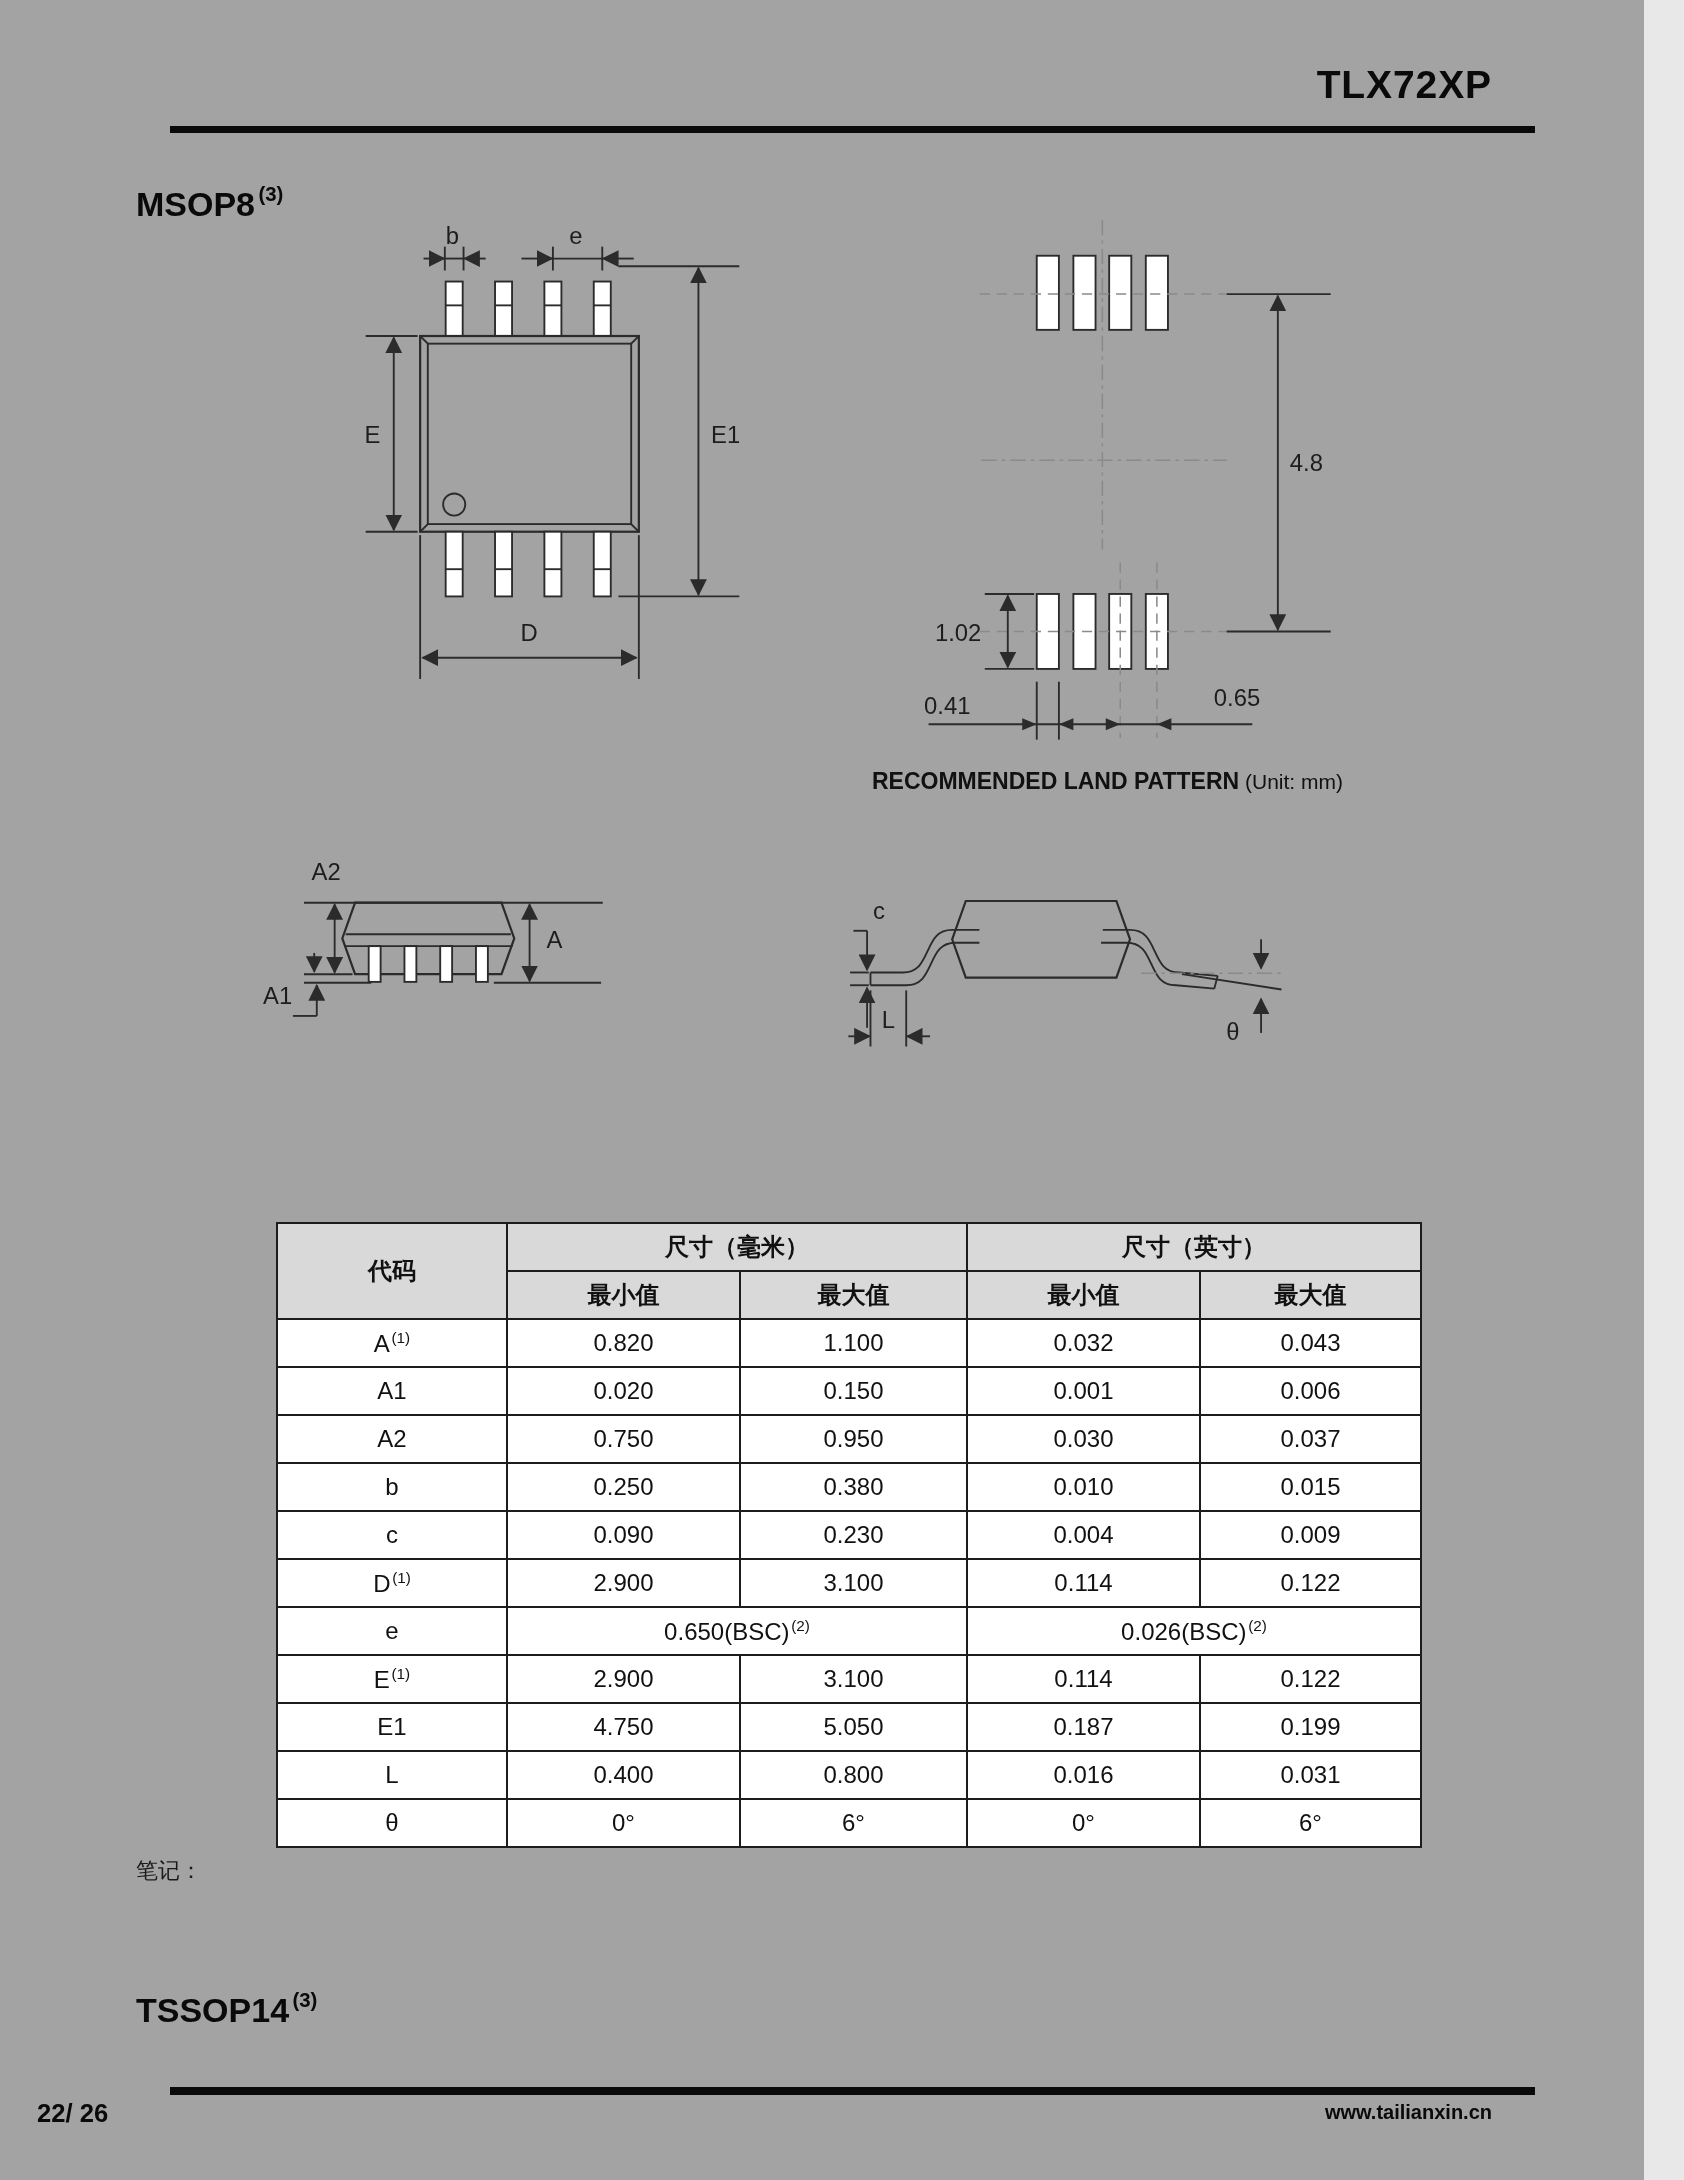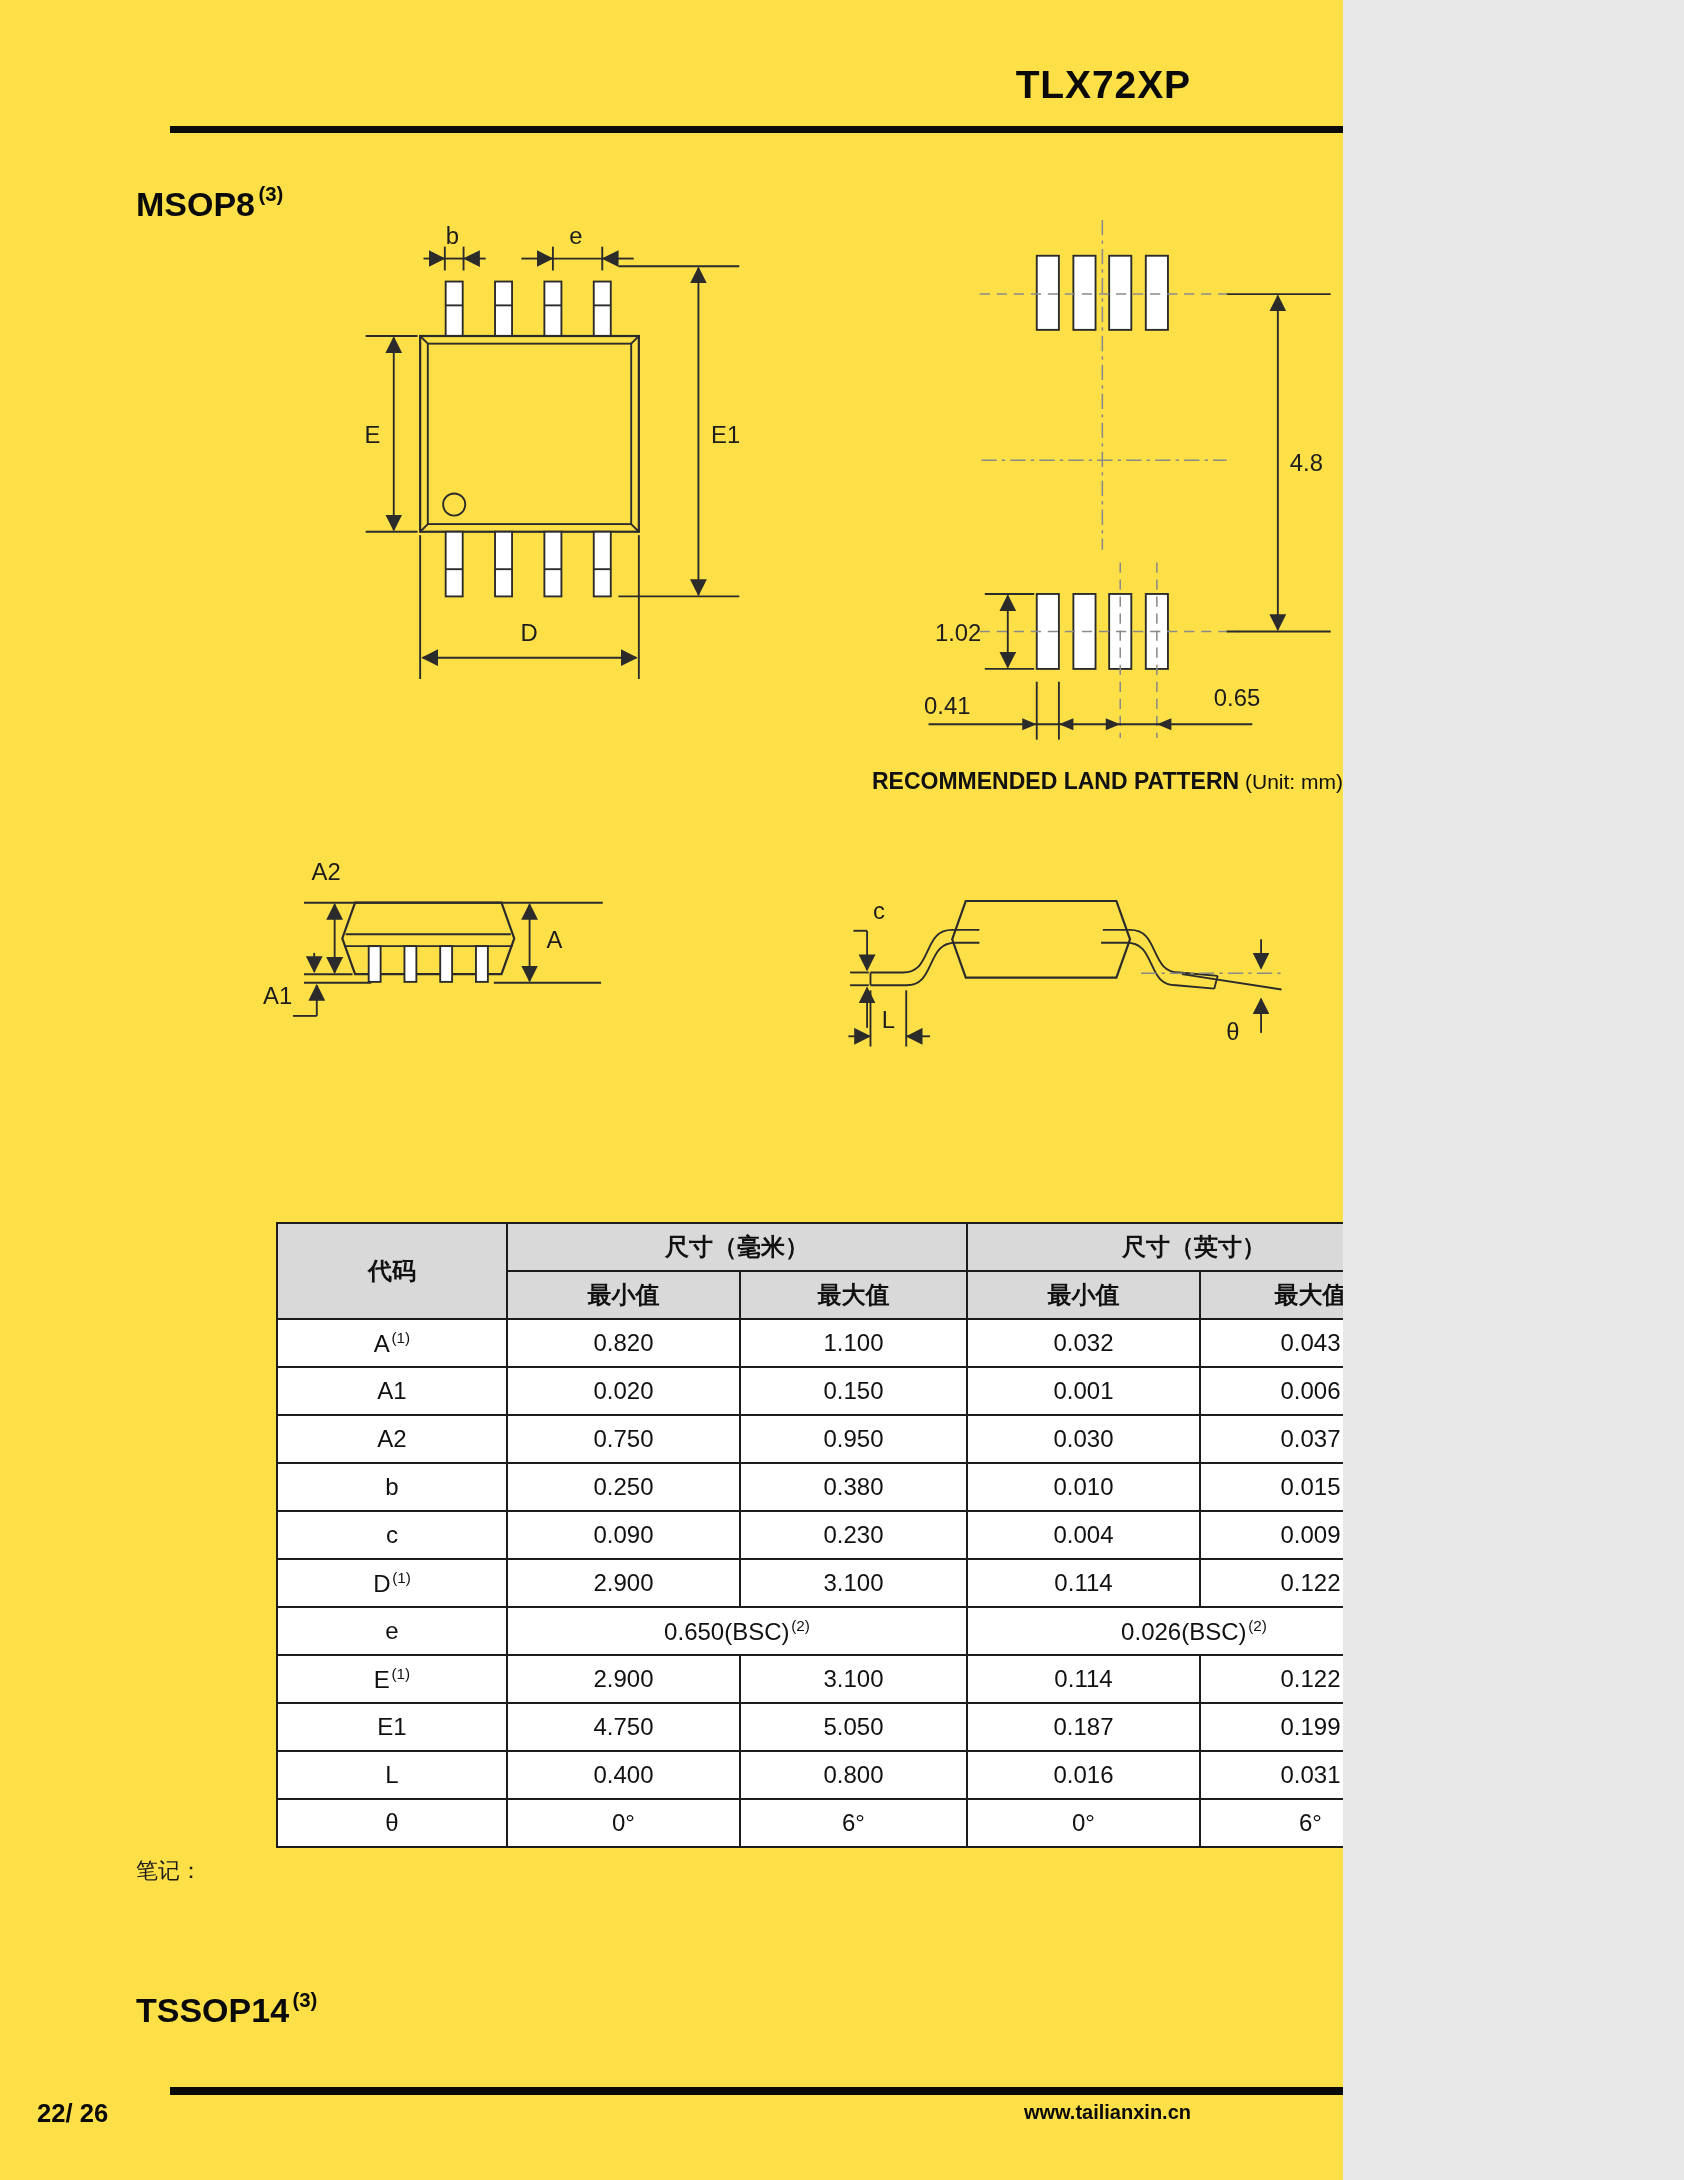--- a/index.html
+++ b/index.html
@@ -1,16 +1,16 @@
 <!DOCTYPE html>
 <html style="font-size:13.6px"><head>
 <meta charset="utf-8">
 <style>
   html,body{margin:0;padding:0;background:#e8e8e8;}
-  .page{position:relative;width:1343px;height:2181px;background:#fde047;
+  .page{position:relative;width:1644px;height:2181px;background:#a3a3a3;
         font-family:"Liberation Sans",sans-serif;color:#111;overflow:hidden;}
 
   .doc-title{position:absolute;top:63px;right:152px;font-size:39px;font-weight:bold;
              letter-spacing:0.9px;color:#0a0a0a;}
   .rule-top{position:absolute;left:170px;top:126px;width:1365px;height:6.8px;background:#0a0a0a;}
   .rule-bottom{position:absolute;left:170px;top:2087px;width:1365px;height:7.7px;background:#0a0a0a;}
 
   .sec-heading{position:absolute;font-weight:bold;font-size:34px;color:#0a0a0a;white-space:nowrap;text-align:center;}
   .sec-heading sup{font-size:20.4px;position:relative;top:-3.4px;margin-left:3.4px;}
   #msop8-heading{left:136px;top:157px;}

